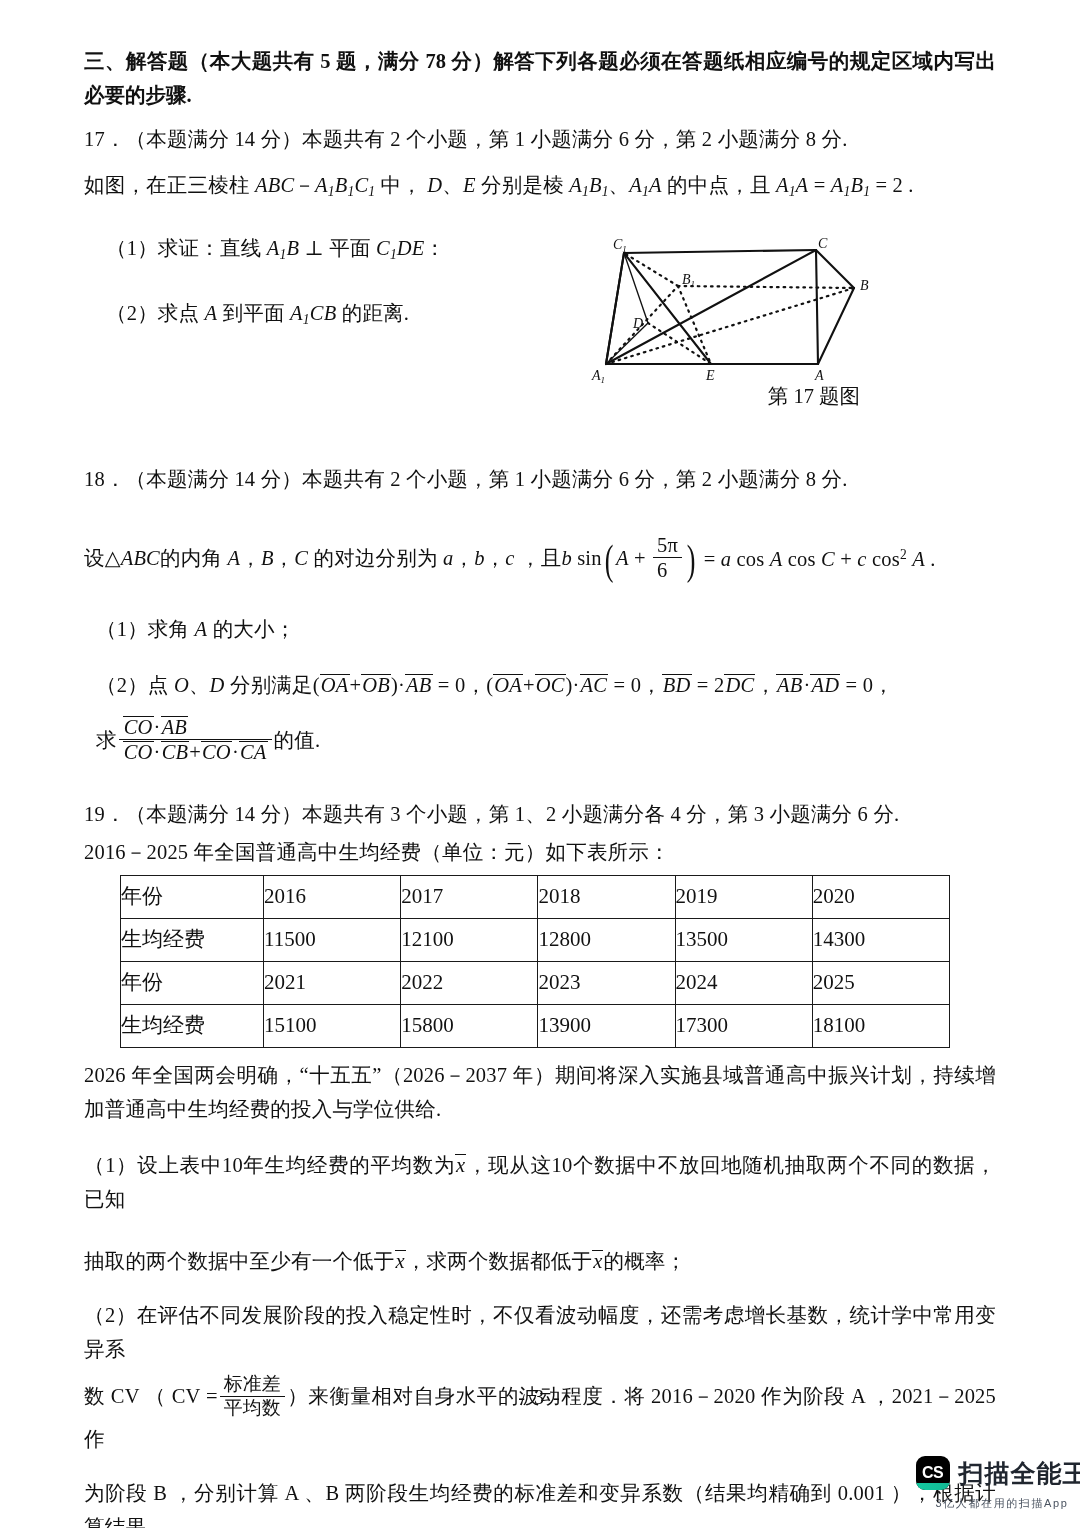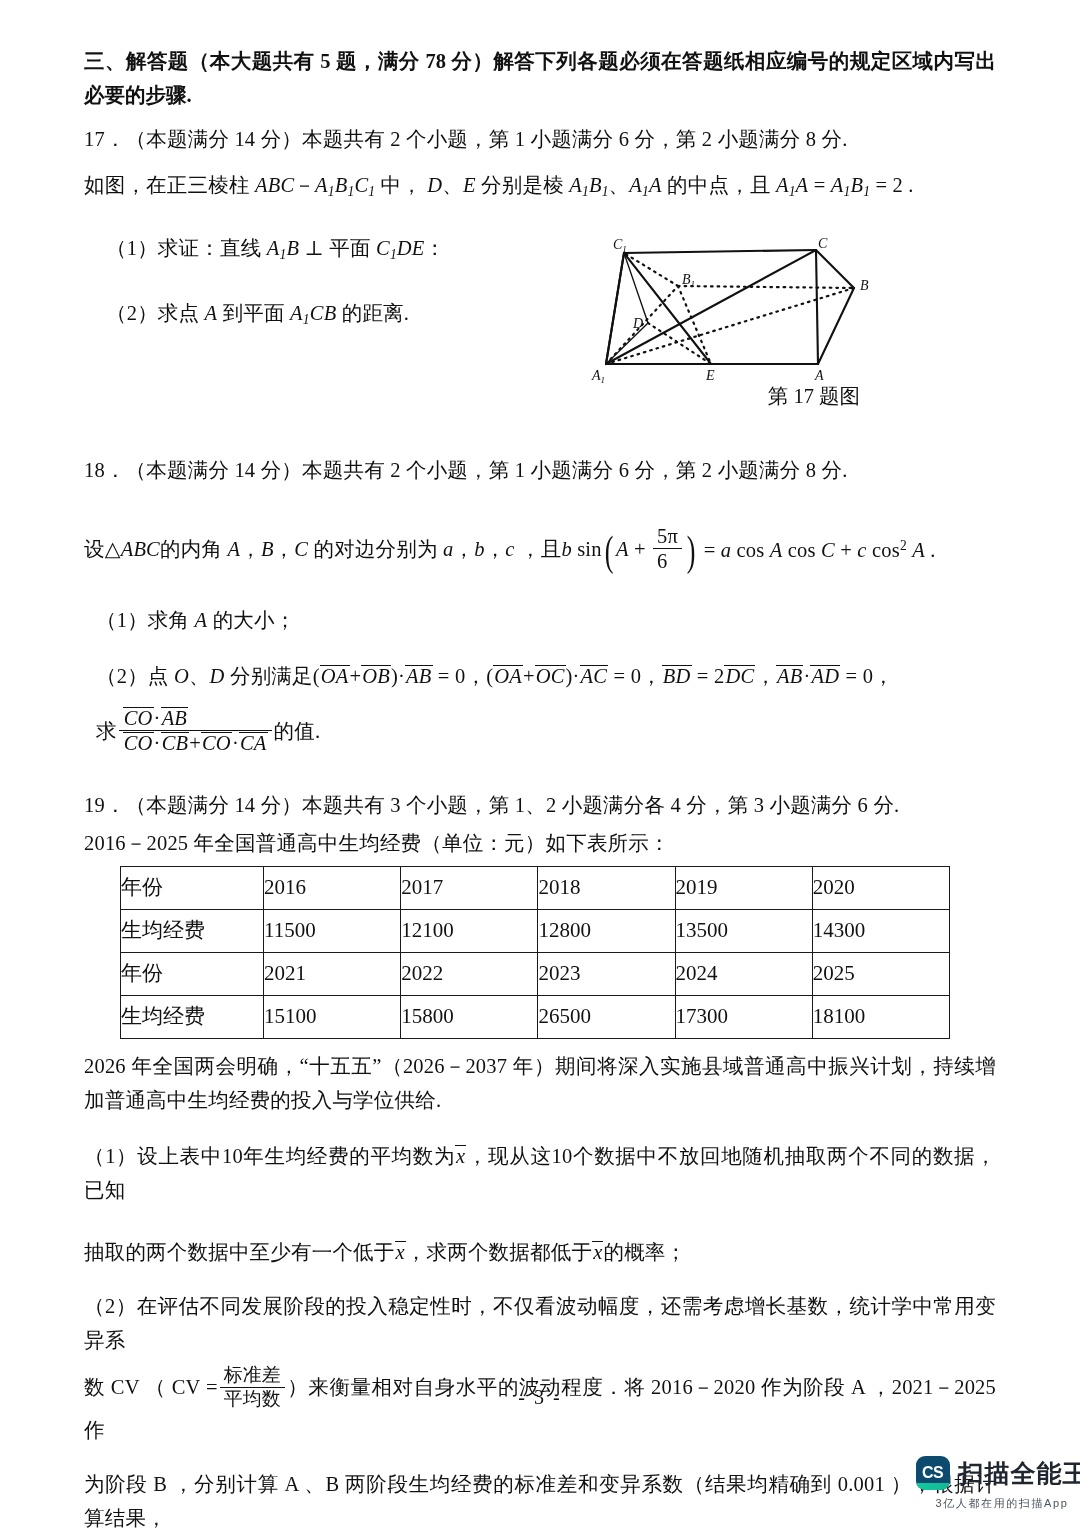--- a/index.html
+++ b/index.html
@@ -144,21 +144,21 @@
   .wm-row {
     display: flex;
     align-items: center;
     justify-content: center;
     gap: 9px;
   }
   .wm-logo {
     width: 34px;
     height: 34px;
     border-radius: 9px;
-    background: #0c4a6e;
+    background: #000000;
     color: #ffffff;
     font-family: "Liberation Sans", sans-serif;
     font-weight: bold;
     font-size: 16px;
     line-height: 34px;
     text-align: center;
     position: relative;
     overflow: hidden;
     letter-spacing: -0.5px;
   }
@@ -268,21 +268,21 @@
             <text x="47" y="92">D</text>
             <text x="6" y="144">A<tspan font-size="9" dy="3">1</tspan></text>
             <text x="120" y="144">E</text>
             <text x="229" y="144">A</text>
           </g>
         </svg>
       </div>
       <div class="fig-caption">第 17 题图</div>
     </div>
 
-    <div class="para" style="margin-top:21px">18．（本题满分 14 分）本题共有 2 个小题，第 1 小题满分 6 分，第 2 小题满分 8 分.</div>
+    <div class="para" style="margin-top:30px">18．（本题满分 14 分）本题共有 2 个小题，第 1 小题满分 6 分，第 2 小题满分 8 分.</div>
 
     <div class="para" style="margin-top:40px">
       <span>设</span><span class="mi">△ABC</span><span>的内角</span>
       <span class="mi">A</span>，<span class="mi">B</span>，<span class="mi">C</span>
       <span>的对边分别为</span>
       <span class="mi">a</span>，<span class="mi">b</span>，<span class="mi">c</span>
       <span>，且</span><span class="mi">b</span> sin<span class="paren-big">(</span><span class="mi">A</span> +
       <span class="frac">
         <span class="num">5π</span>
         <span class="den">6</span>
@@ -334,21 +334,21 @@
             <td>2021</td>
             <td>2022</td>
             <td>2023</td>
             <td>2024</td>
             <td>2025</td>
           </tr>
           <tr>
             <td class="hdr">生均经费</td>
             <td>15100</td>
             <td>15800</td>
-            <td>26500</td>
+            <td>13900</td>
             <td>17300</td>
             <td>18100</td>
           </tr>
         </tbody>
       </table>
     </div>
 
     <div class="para" style="margin-top:10px">2026 年全国两会明确，“十五五”（2026－2037 年）期间将深入实施县域普通高中振兴计划，持续增加普通高中生均经费的投入与学位供给.</div>
 
     <div class="para" style="margin-top:22px">

